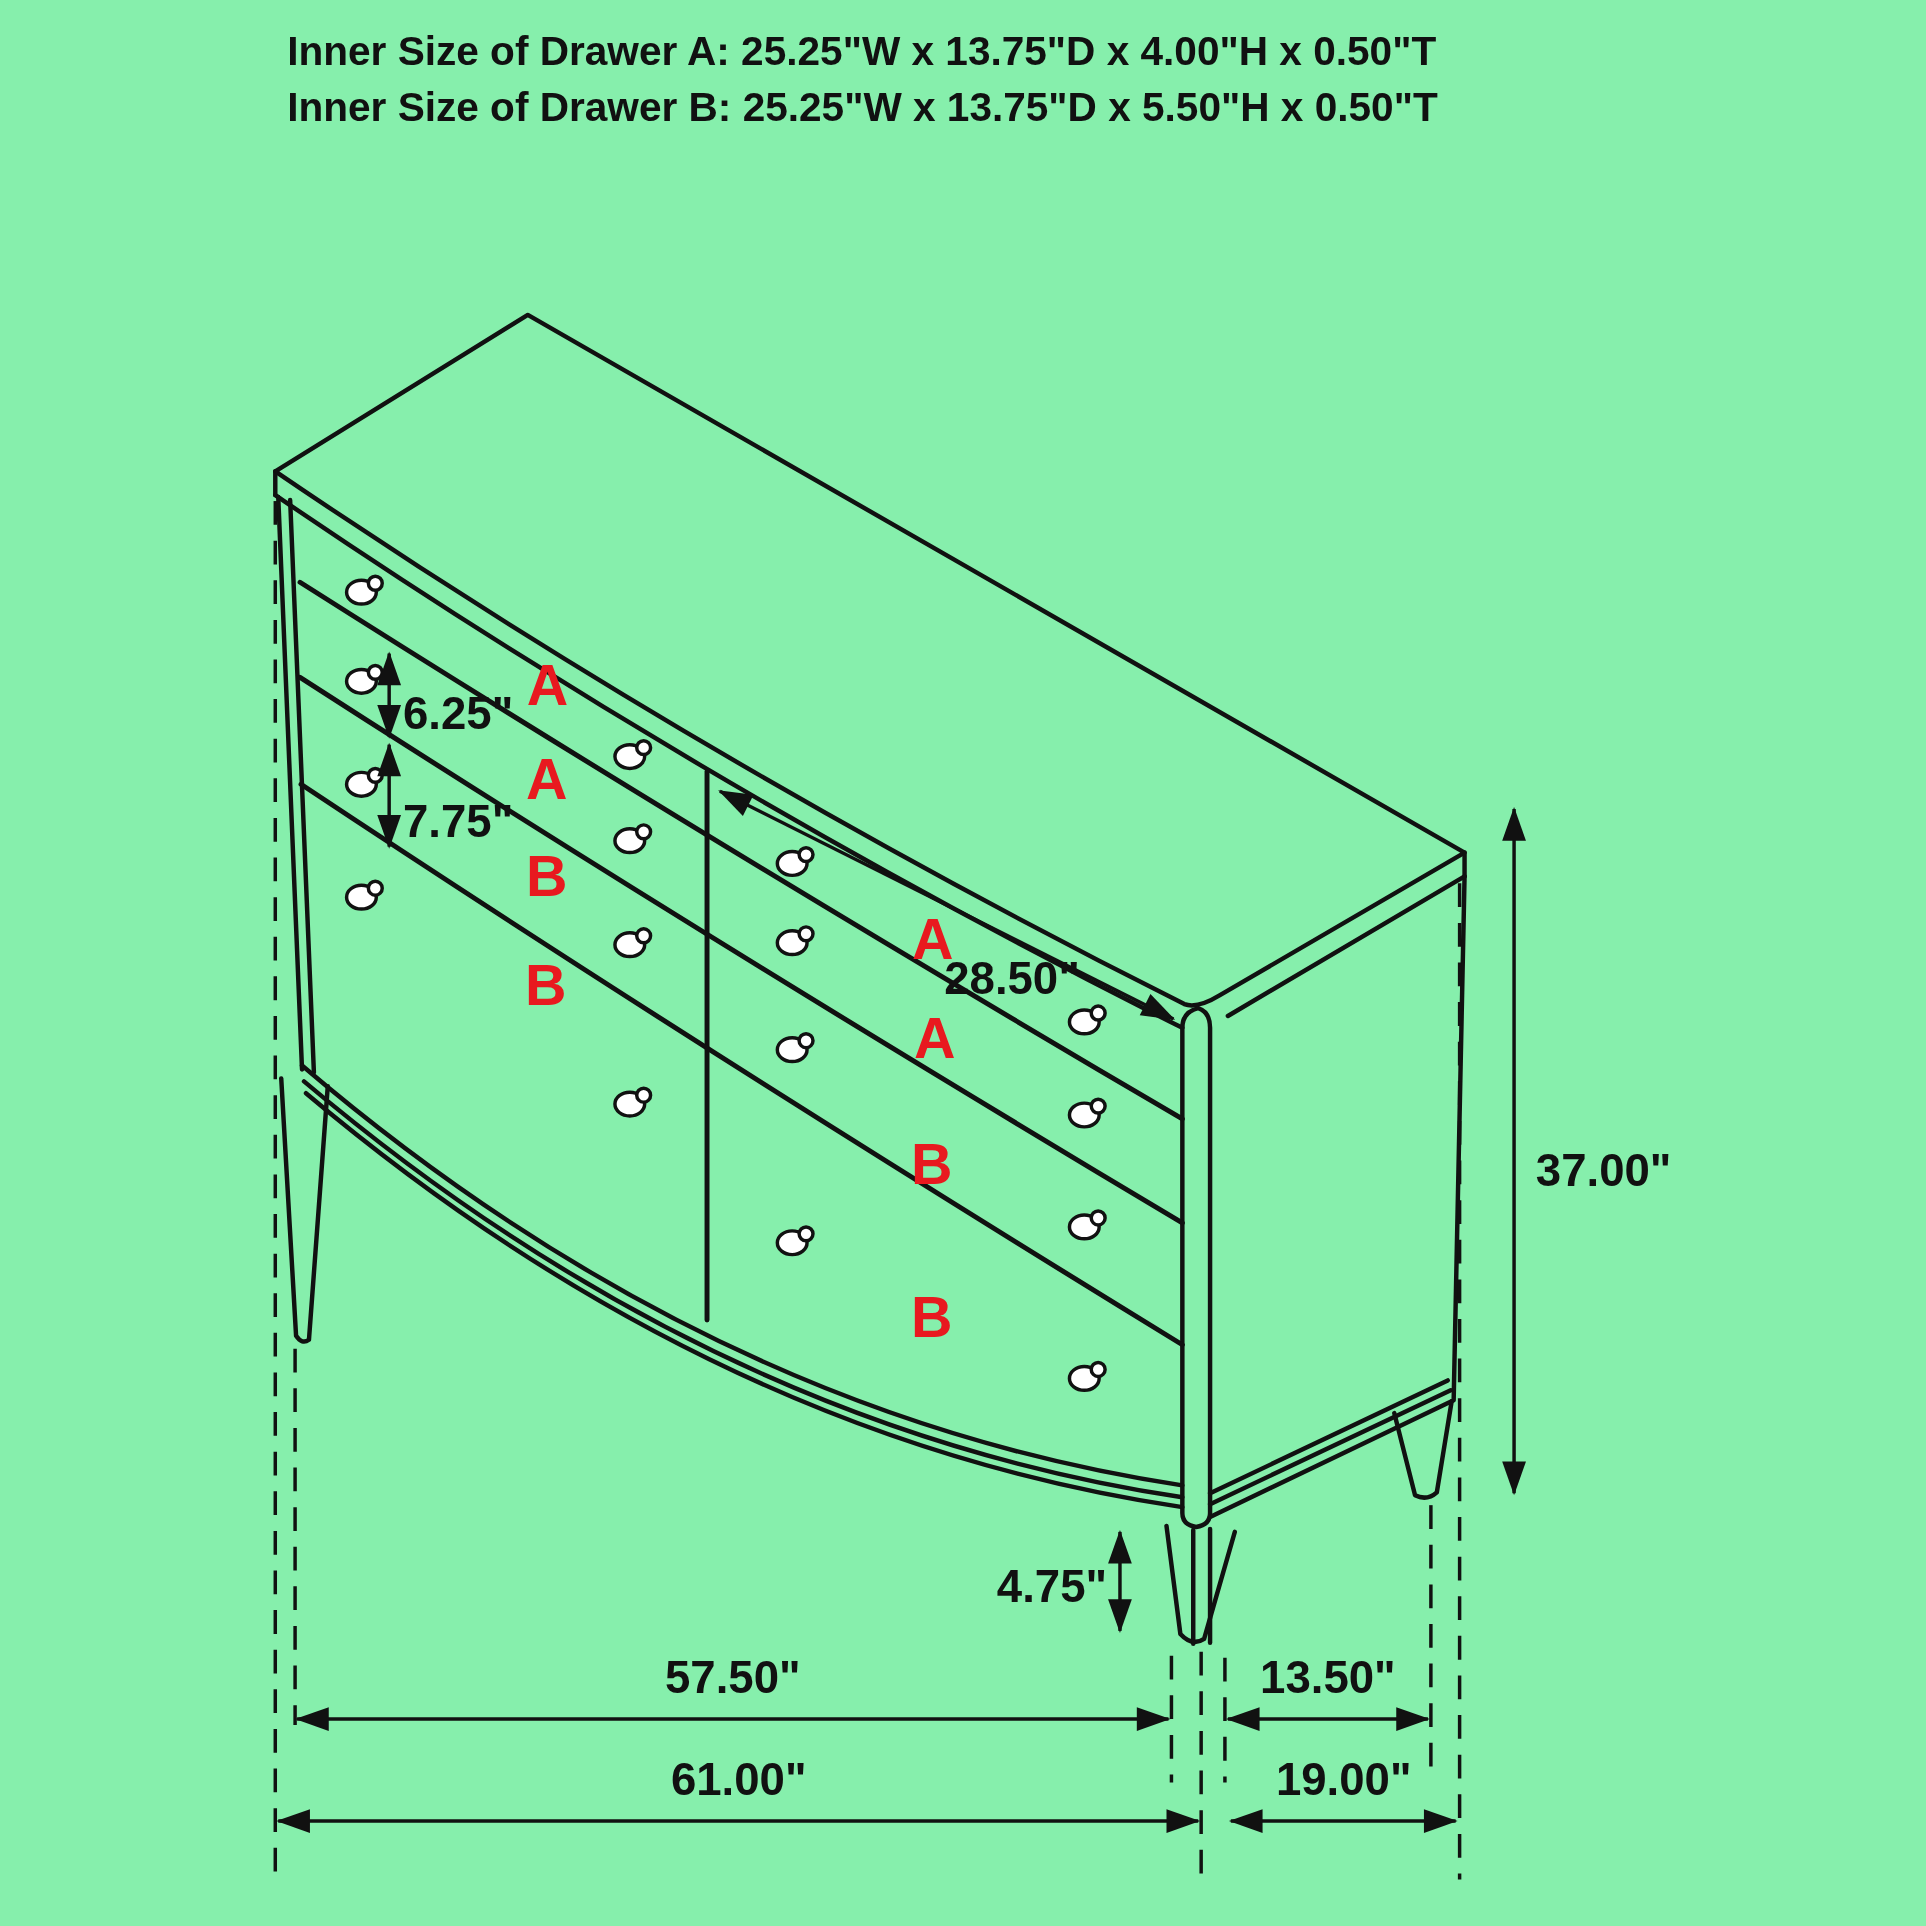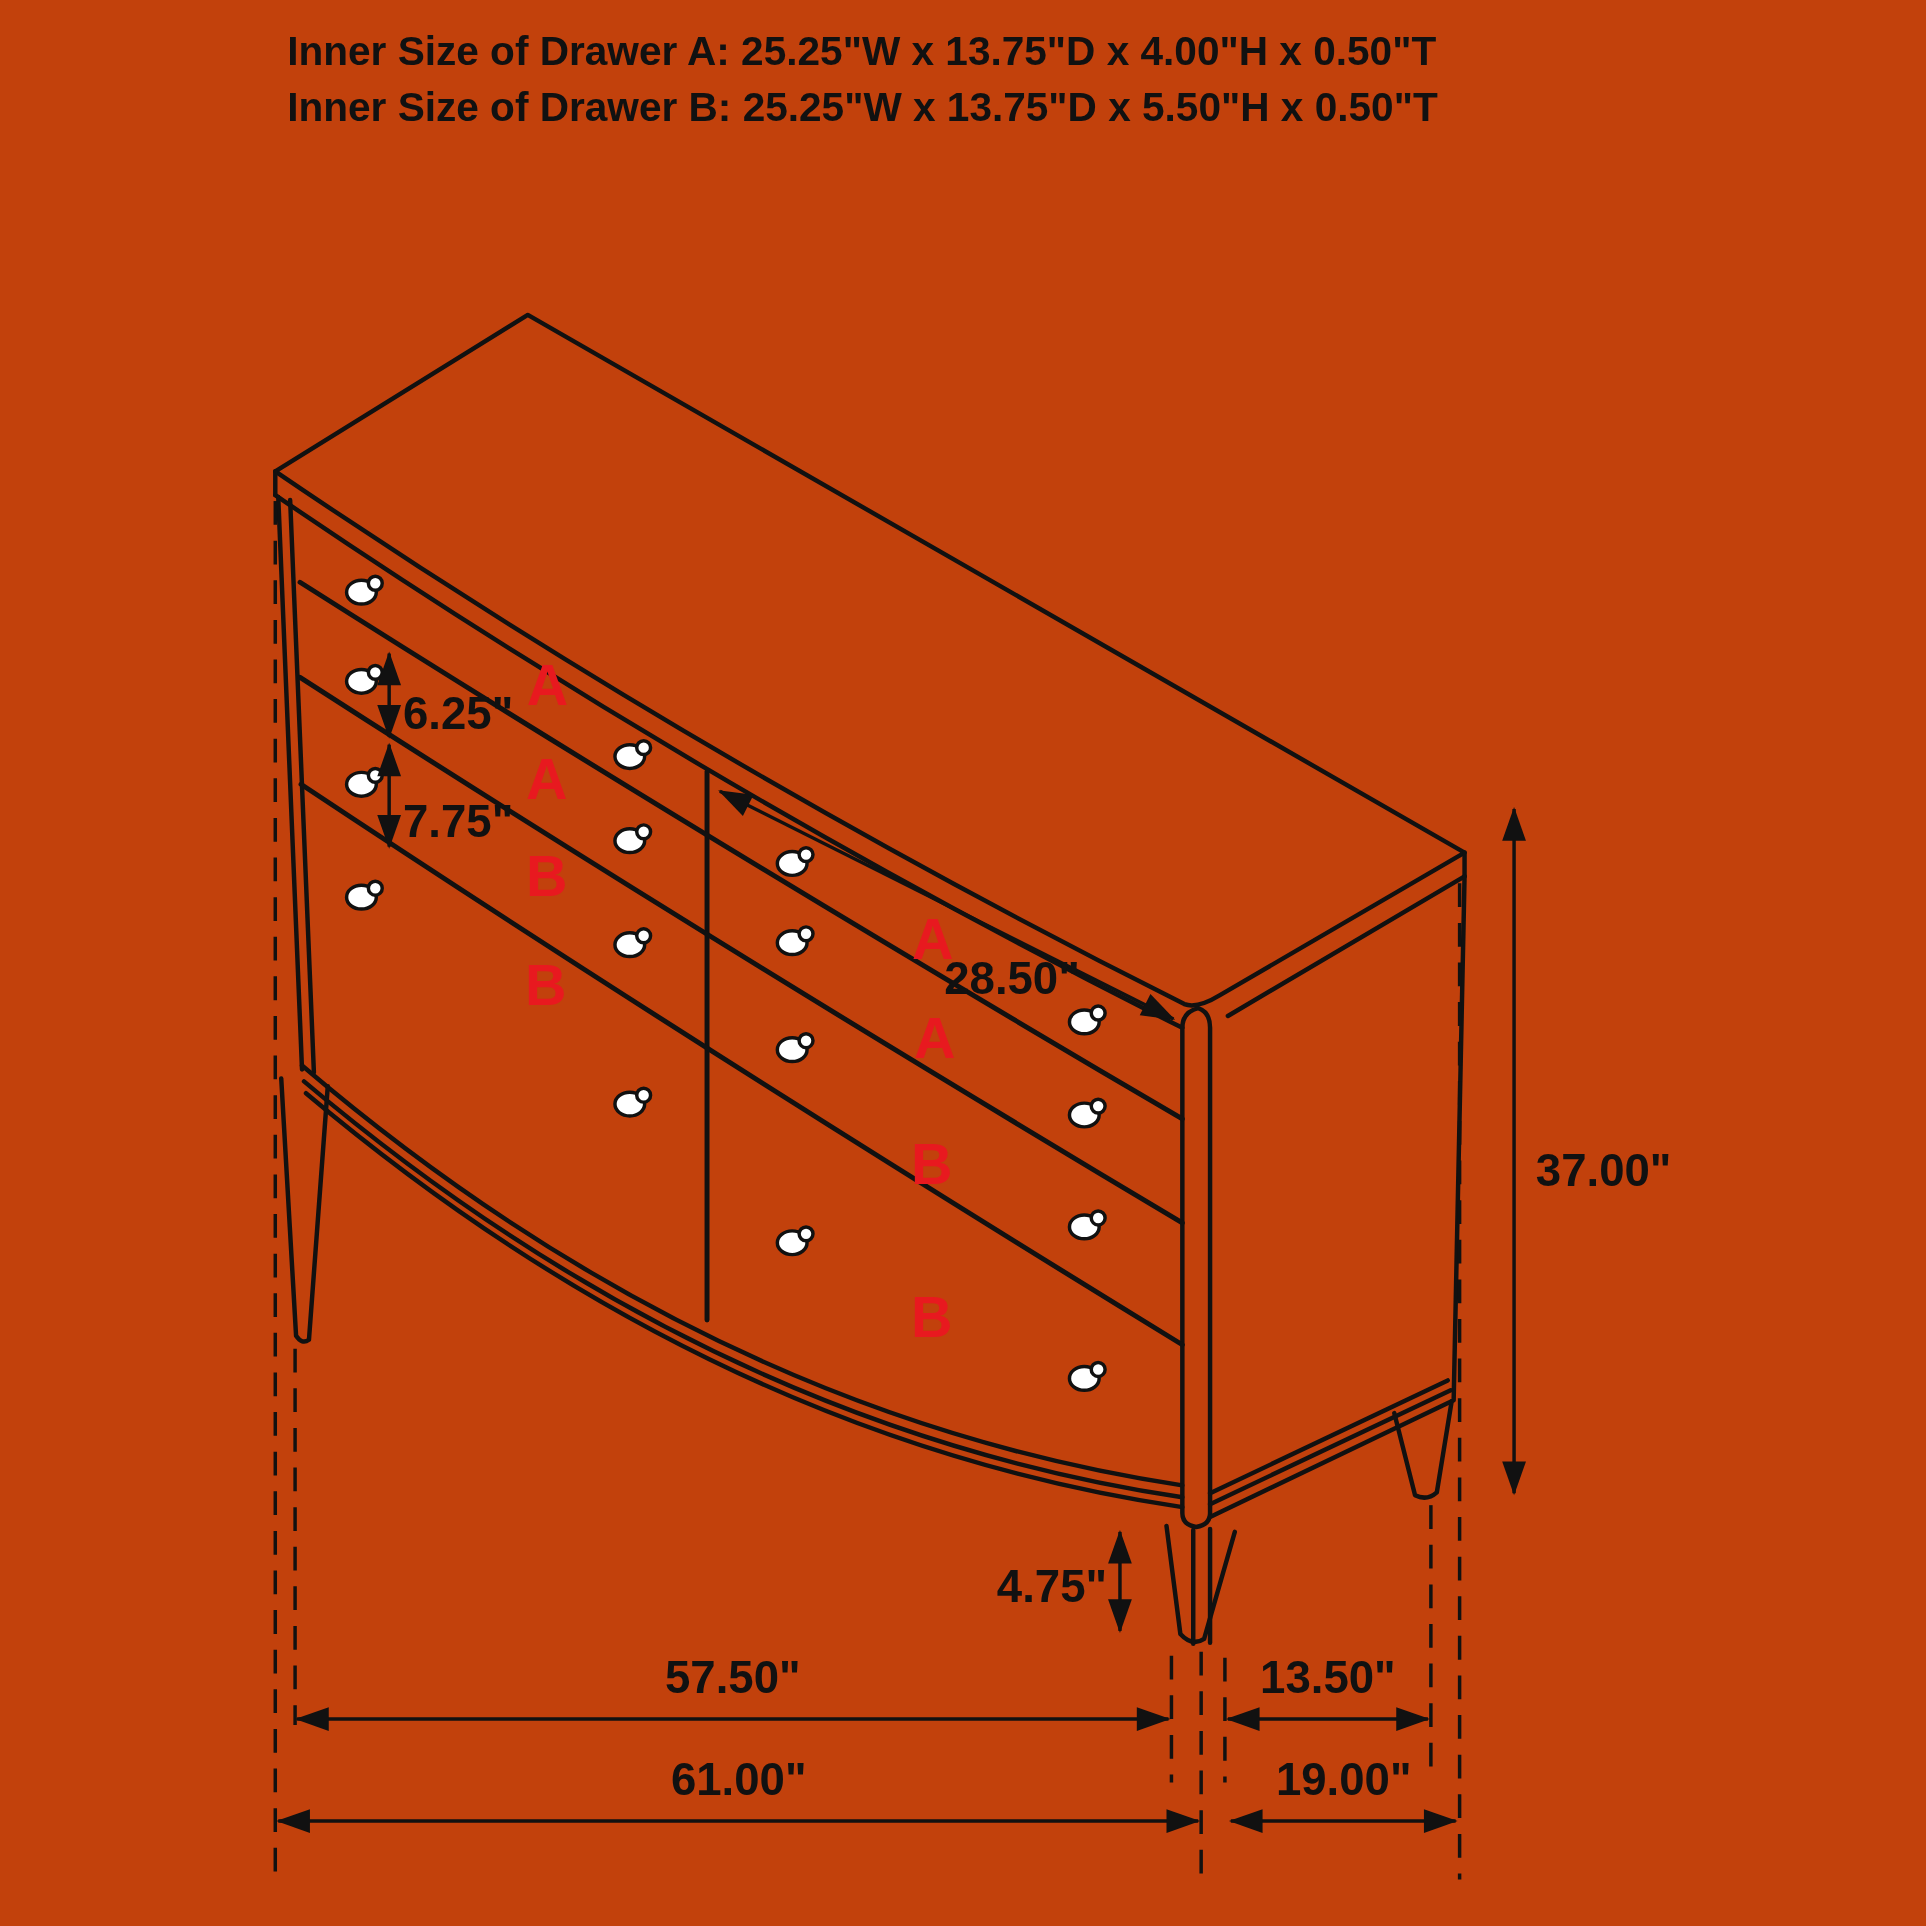--- a/index.html
+++ b/index.html
@@ -1,16 +1,16 @@
 <!DOCTYPE html>
 <html><head>
 <meta charset="utf-8">
 <style>
   html,body{margin:0;padding:0;background:#ffffff;}
-  .canvas{position:relative;width:1927px;height:1927px;background:#c2410c;overflow:hidden;
+  .canvas{position:relative;width:1927px;height:1927px;background:#86efac;overflow:hidden;
           font-family:"Liberation Sans",sans-serif;}
   svg{position:absolute;left:0;top:0;}
   .spec-line{font-family:"Liberation Sans","DejaVu Sans",sans-serif;font-weight:bold;font-size:41px;fill:#111111;}
   .dim-label{font-family:"Liberation Sans","DejaVu Sans",sans-serif;font-weight:bold;font-size:46px;fill:#111111;}
   .drawer-letter{font-family:"Liberation Sans","DejaVu Sans",sans-serif;font-weight:bold;font-size:58px;fill:#e8191f;}
 </style>
 </head>
 <body>
 
 <div class="canvas">

